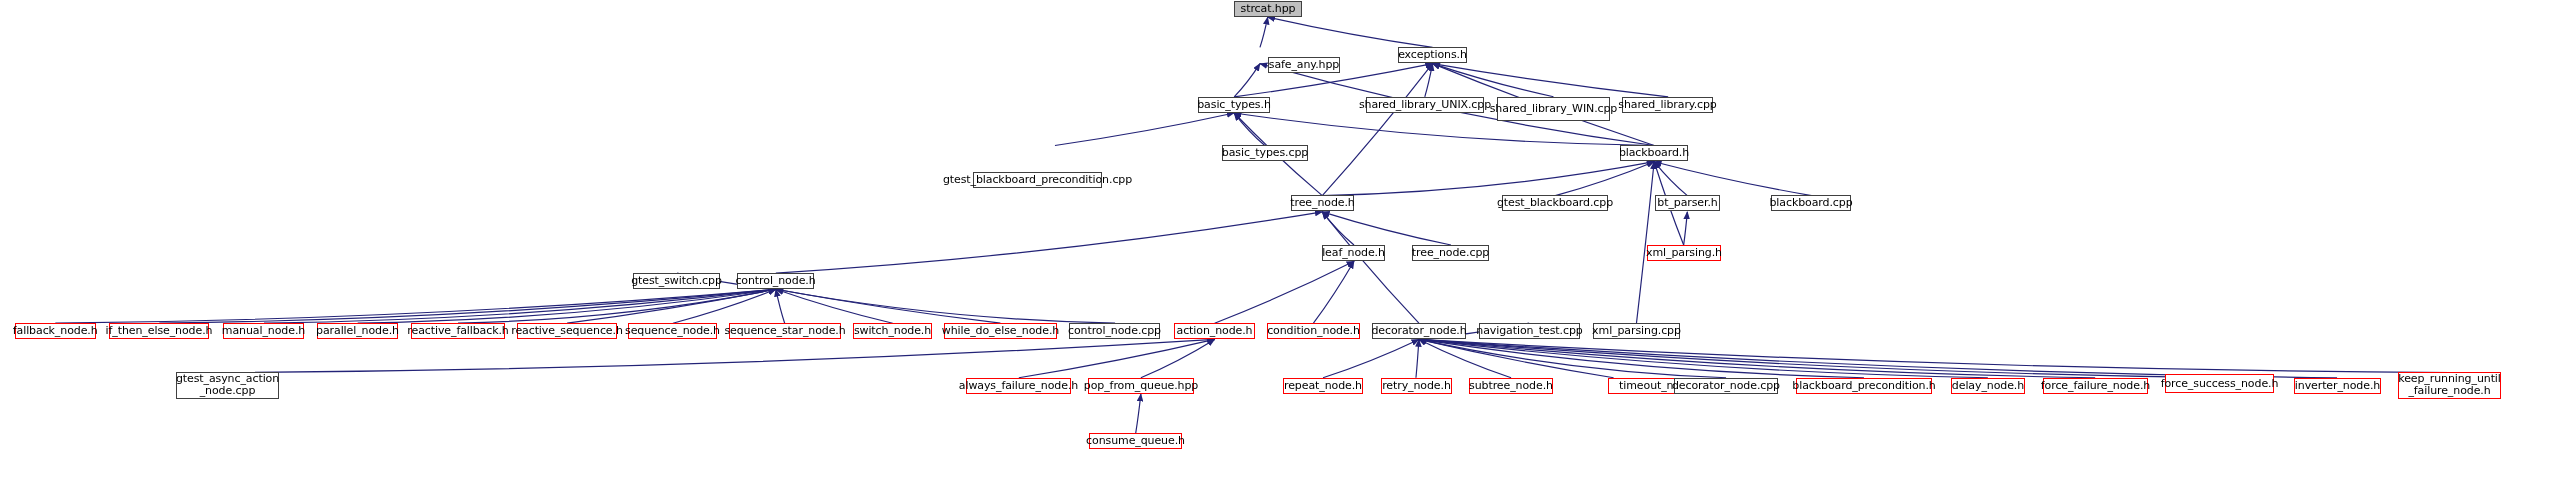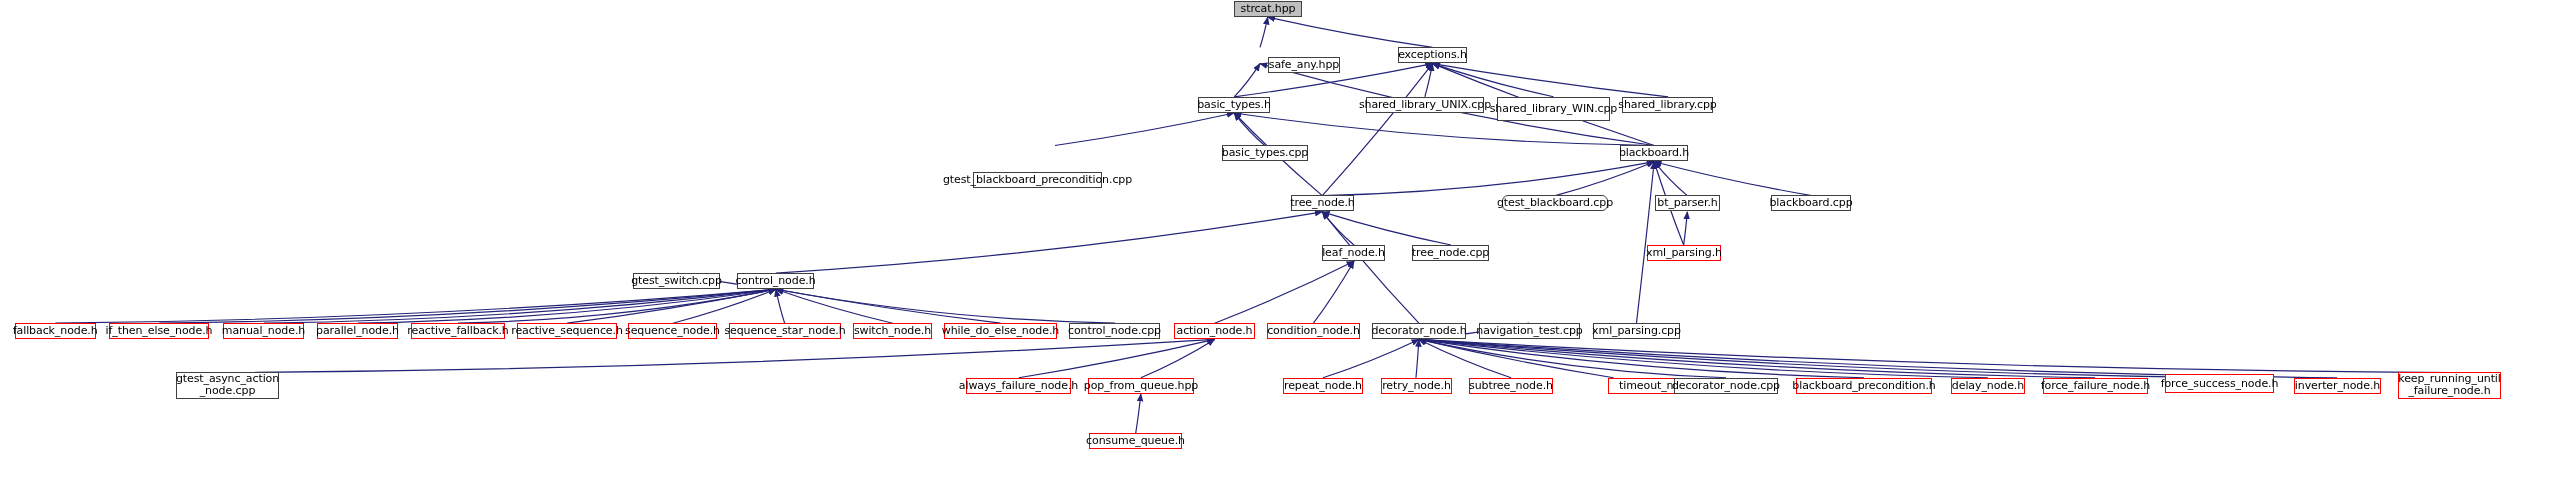--- a/index.html
+++ b/index.html
@@ -99,21 +99,21 @@
       <div class="node" style="left: 1224px; top: 57px; width: 72px; height: 16px; margin-left: 44px;">safe_any.hpp</div>
       <div class="node" style="left: 1398px; top: 47px; width: 69px; height: 16px;">exceptions.h</div>
       <div class="node" style="left: 1366px; top: 97px; width: 118px; height: 16px;">shared_library_UNIX.cpp</div>
       <div class="node" style="left: 1497px; top: 97px; width: 113px; height: 24px;">shared_library_WIN.cpp</div>
       <div class="node" style="left: 1622px; top: 97px; width: 91px; height: 16px;">shared_library.cpp</div>
       <div class="node" style="left: 1198px; top: 97px; width: 72px; height: 16px;">basic_types.h</div>
       <div class="node" style="left: 973px; top: 145px; width: 129px; height: 16px; margin-top: 27px;">gtest_blackboard_precondition.cpp</div>
       <div class="node" style="left: 1222px; top: 145px; width: 86px; height: 16px;">basic_types.cpp</div>
       <div class="node" style="left: 1620px; top: 145px; width: 68px; height: 16px;">blackboard.h</div>
       <div class="node" style="left: 1291px; top: 195px; width: 63px; height: 16px;">tree_node.h</div>
-      <div class="node" style="left: 1502px; top: 195px; width: 106px; height: 16px; border-radius: 6px;">gtest_blackboard.cpp</div>
+      <div class="node" style="left: 1502px; top: 195px; width: 106px; height: 16px;">gtest_blackboard.cpp</div>
       <div class="node" style="left: 1655px; top: 195px; width: 65px; height: 16px;">bt_parser.h</div>
       <div class="node" style="left: 1771px; top: 195px; width: 80px; height: 16px;">blackboard.cpp</div>
       <div class="node" style="left: 1322px; top: 245px; width: 63px; height: 16px;">leaf_node.h</div>
       <div class="node" style="left: 1412px; top: 245px; width: 77px; height: 16px;">tree_node.cpp</div>
       <div class="node red" style="left: 1647px; top: 245px; width: 74px; height: 16px;">xml_parsing.h</div>
       <div class="node" style="left: 633px; top: 273px; width: 87px; height: 16px;">gtest_switch.cpp</div>
       <div class="node" style="left: 737px; top: 273px; width: 77px; height: 16px;">control_node.h</div>
       <div class="node red" style="left: 14.7px; top: 323px; width: 81px; height: 16px;">fallback_node.h</div>
       <div class="node red" style="left: 109px; top: 323px; width: 100px; height: 16px;">if_then_else_node.h</div>
       <div class="node red" style="left: 223px; top: 323px; width: 81px; height: 16px;">manual_node.h</div>

